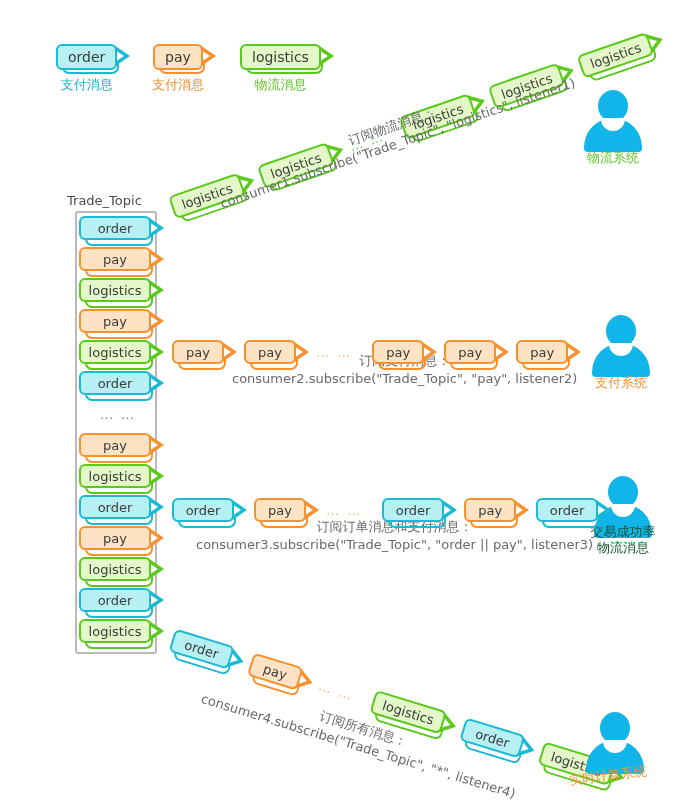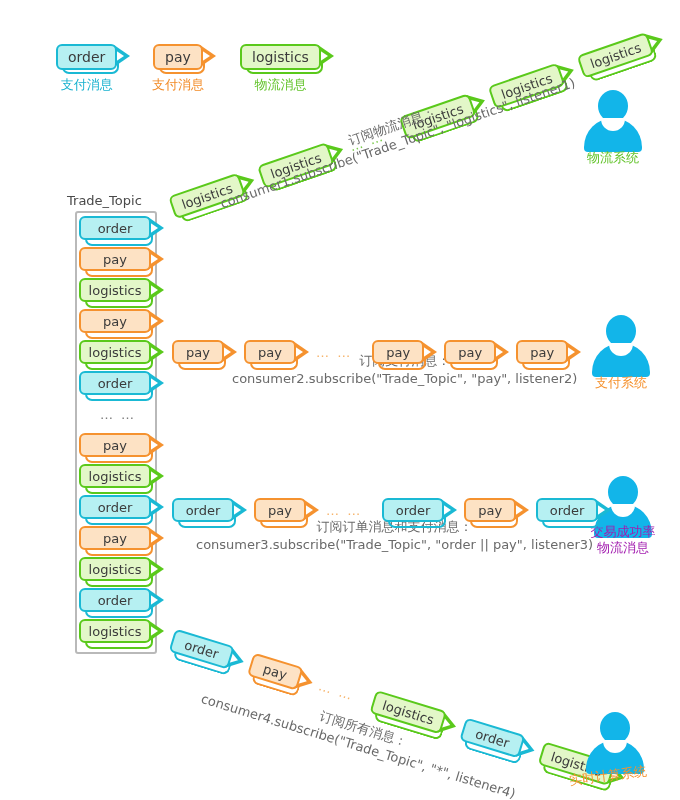--- a/index.html
+++ b/index.html
@@ -115,21 +115,21 @@
     background:#12b5e9;
     border-radius:29px 29px 4px 4px;
   }
   .person .notch{
     position:absolute;left:17px;top:28px;width:24px;height:13px;
     background:#fff;border-radius:0 0 14px 14px;
   }
   .actor-label{position:absolute;text-align:center;white-space:nowrap;font-size:13px;line-height:16px;}
   .al-green{color:#62c32a;}
   .al-orange{color:#f5922f;}
-  .al-blue{color:#a21caf;}
+  .al-blue{color:#14532d;}
 </style>
 </head>
 <body>
 
 <div class="legend">
 
   <div class="legend-item" style="left:56px;top:44px;">
     <span class="tag t-order">
       <span class="body">order</span>
       <span class="arrow"></span>

